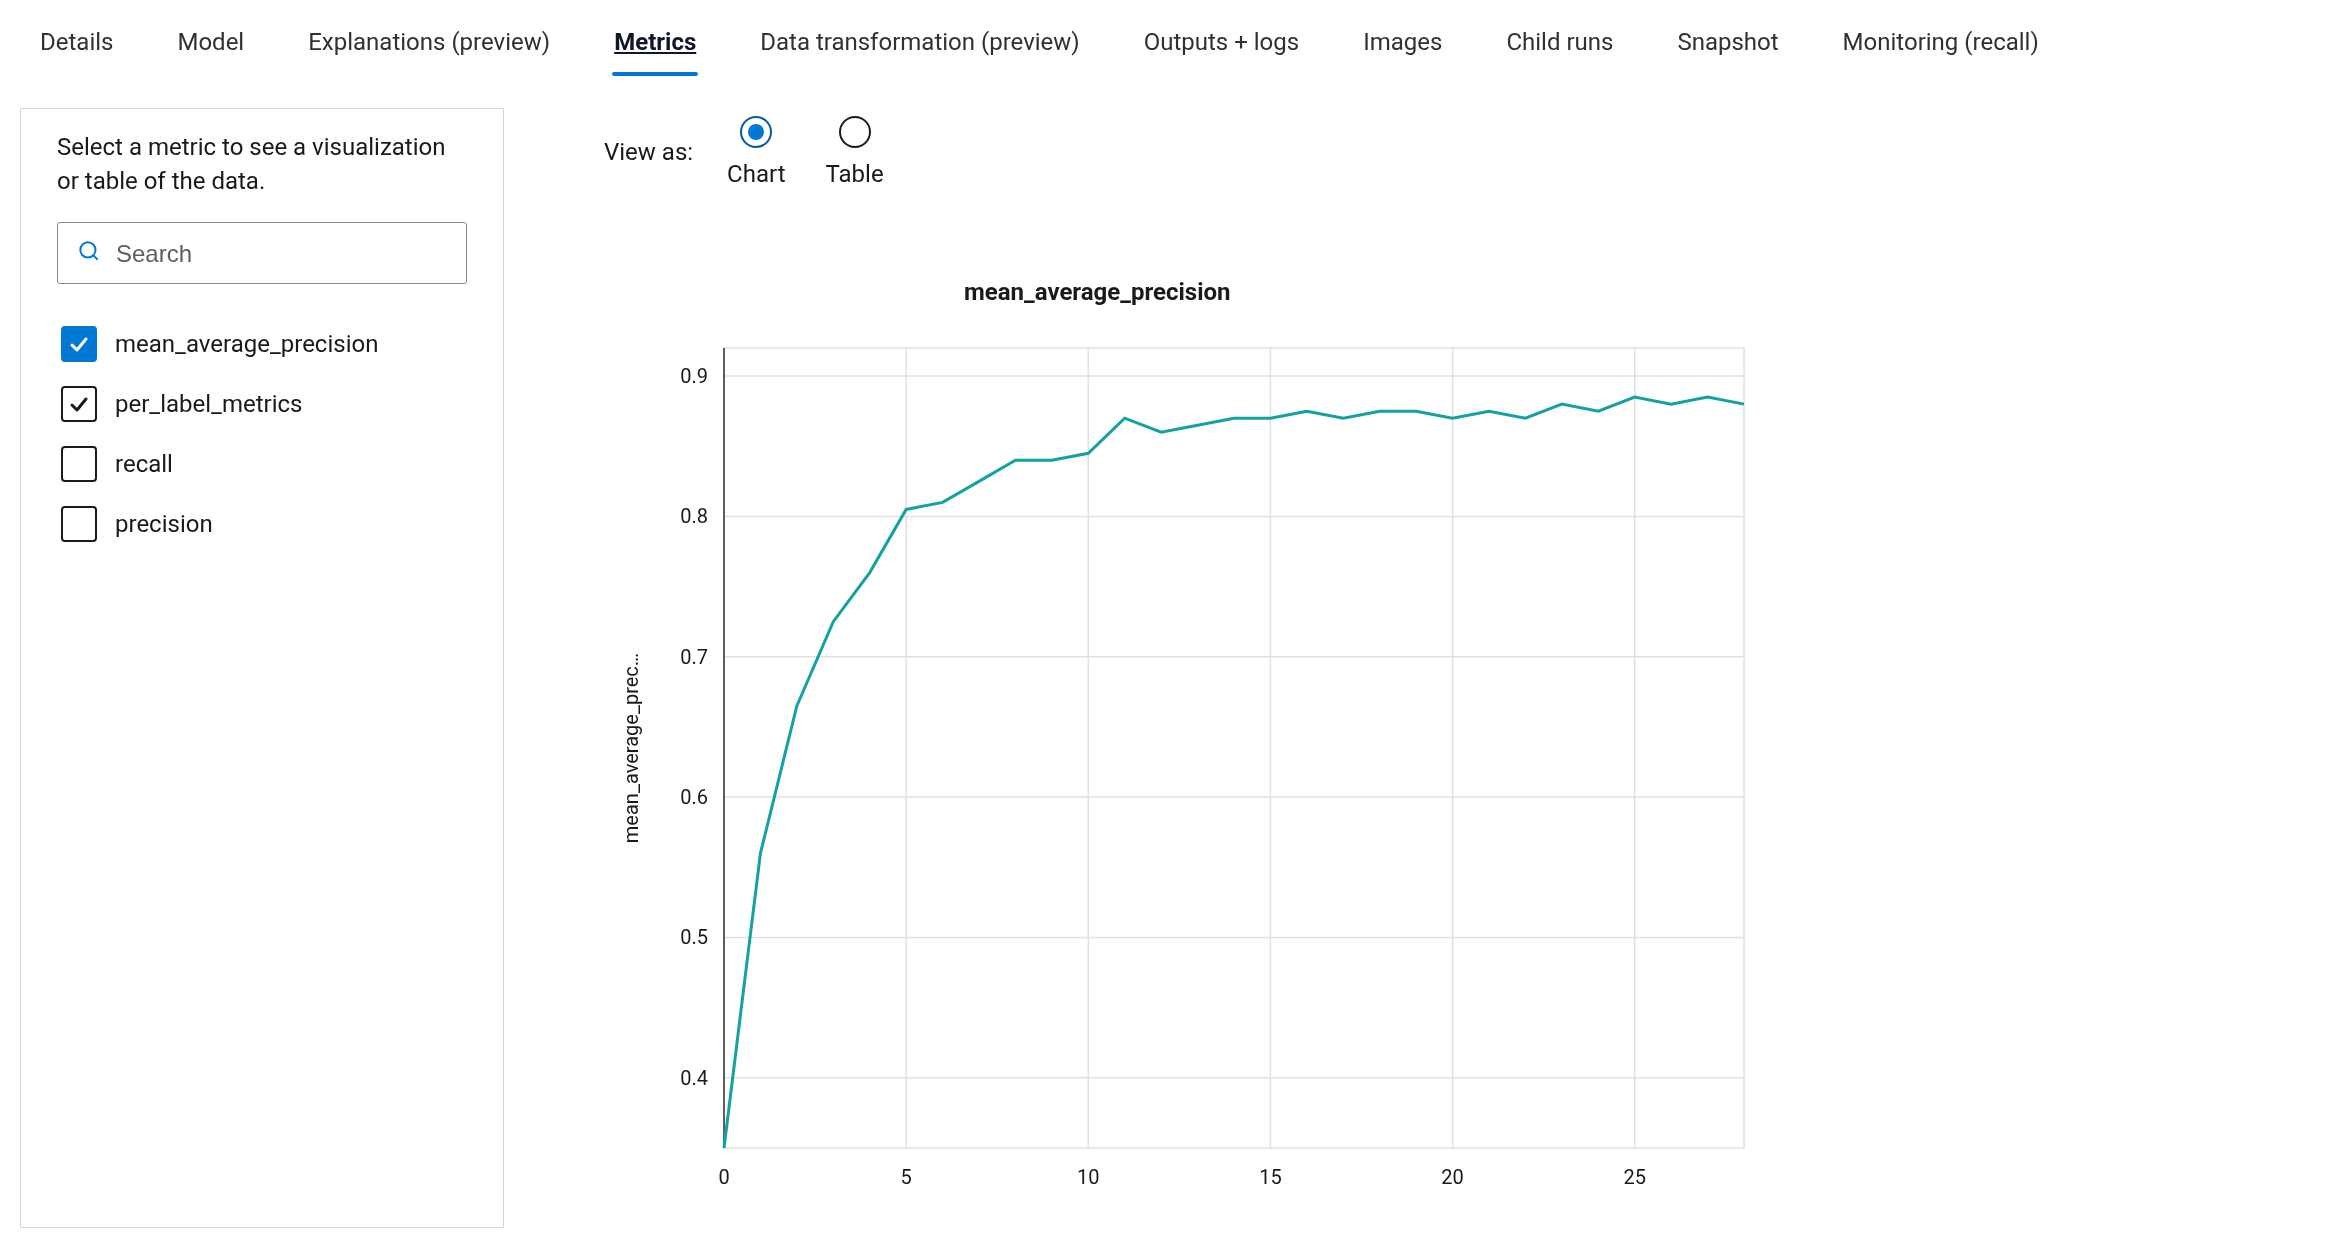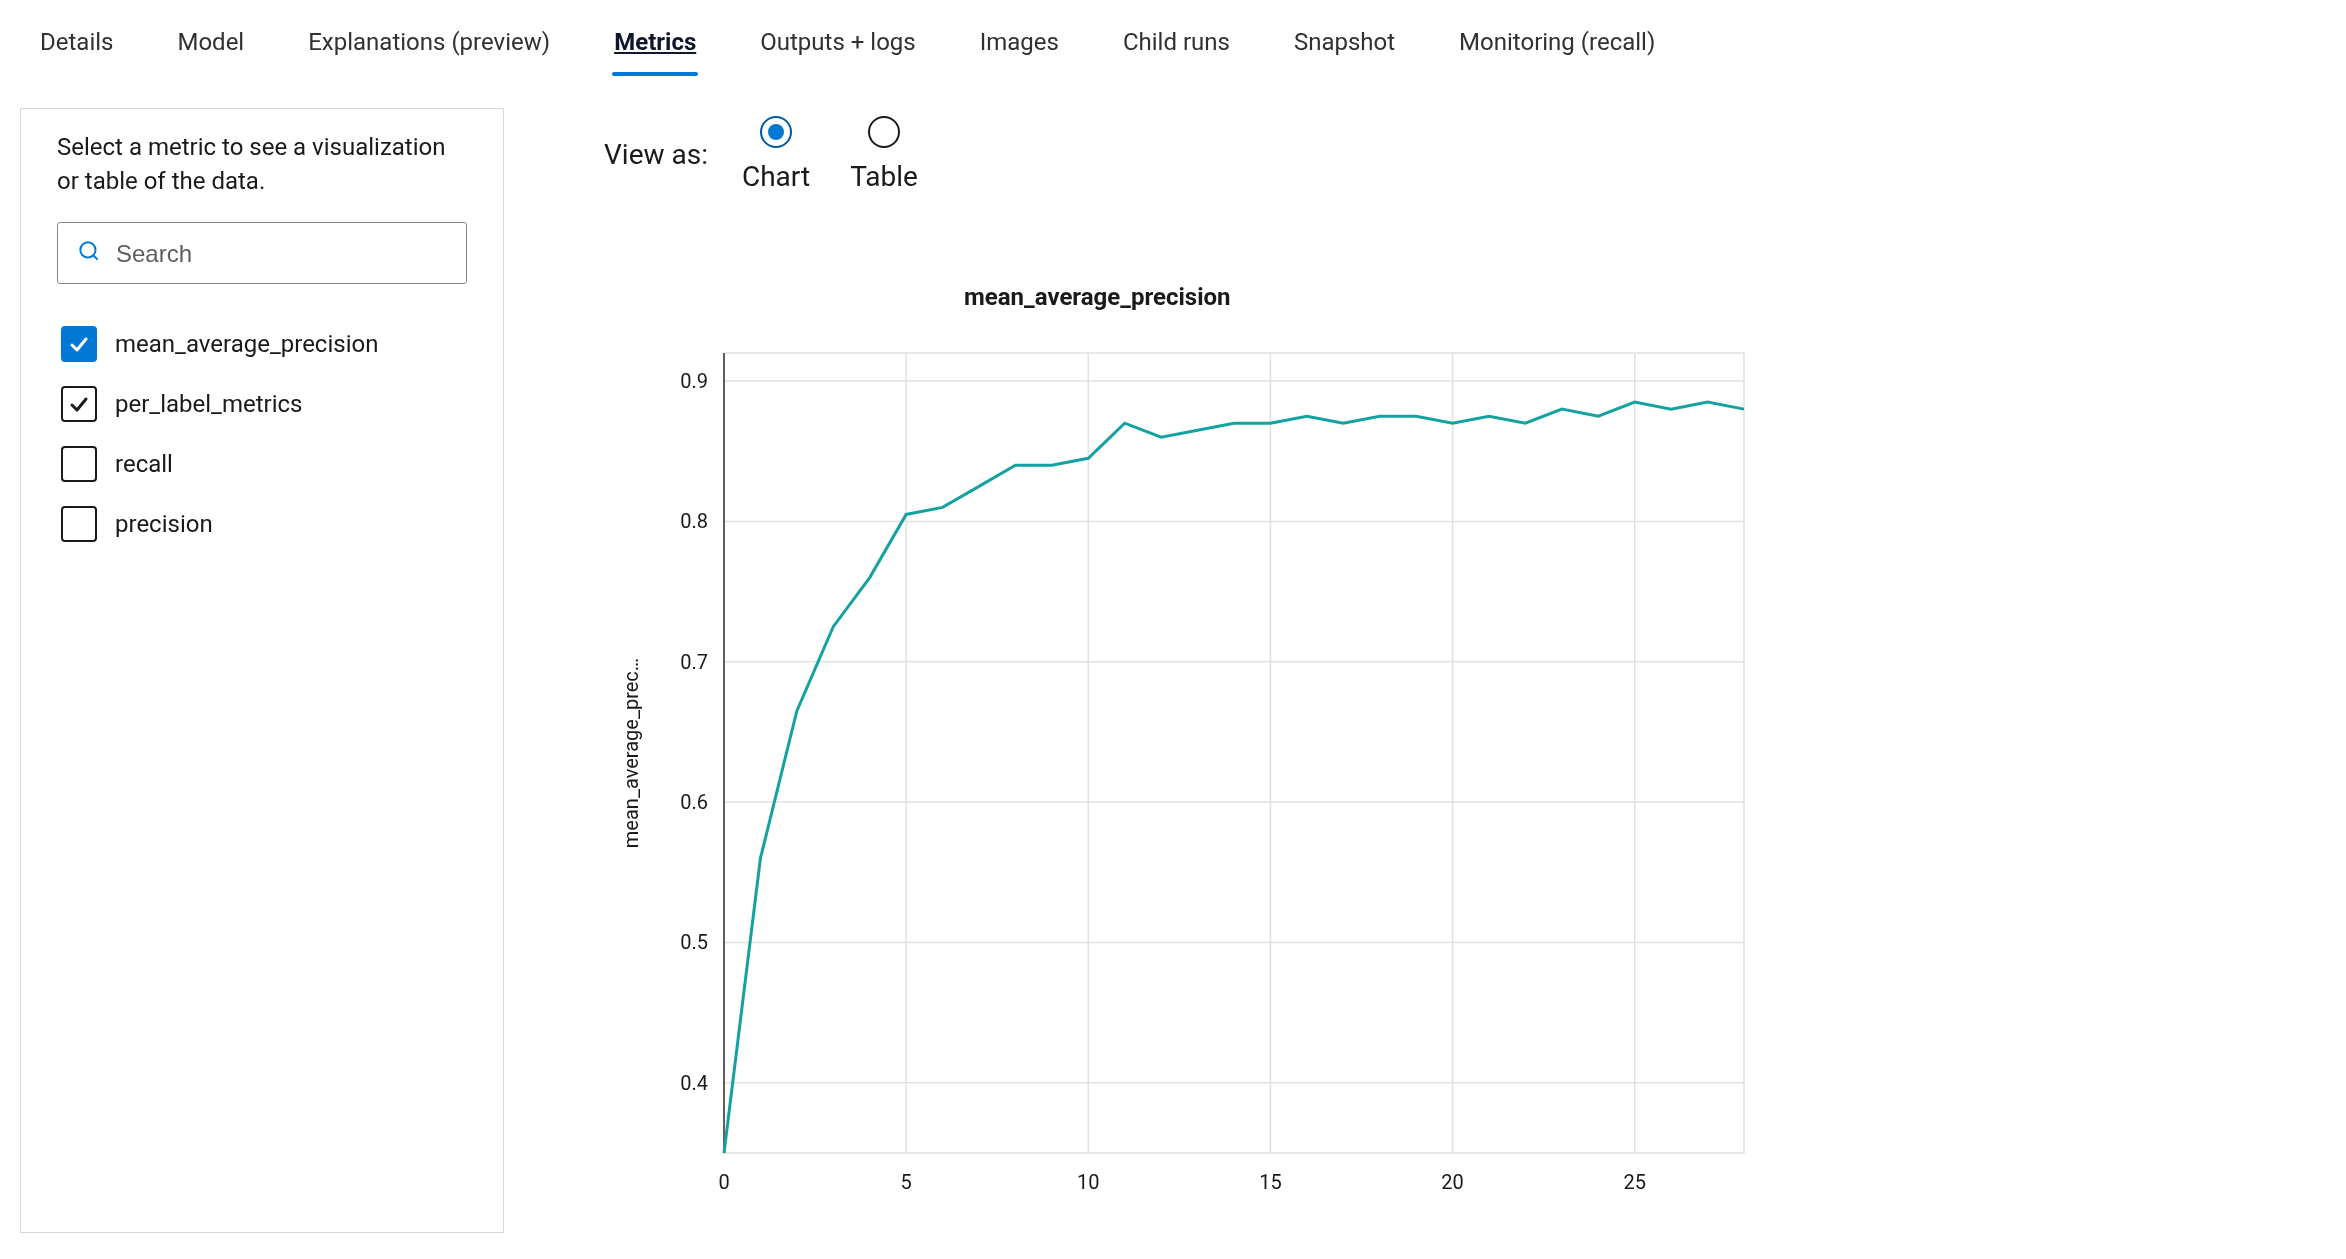--- a/index.html
+++ b/index.html
@@ -70,21 +70,21 @@
     width:36px;height:36px;border:2px solid var(--text);
     border-radius:4px; display:flex;align-items:center;justify-content:center;
     flex-shrink:0; cursor:pointer;
   }
   .cbox.primary{background:var(--accent);border-color:var(--accent);}
   .cbox svg{width:24px;height:24px;}
 
   
   .panel{flex:1;}
   .viewas{
-    display:flex; align-items:center; gap:34px; font-size:28px;
+    display:flex; align-items:center; gap:34px; font-size:24px;
     padding: 8px 0 22px 50px;
   }
   .radio-row{display:flex;align-items:center;gap:40px;}
   .radio{display:flex;align-items:center;gap:12px;cursor:pointer;flex-direction:column;}
   .radio .dot{
     width:32px;height:32px;border-radius:50%;
     display:inline-block;position:relative;
   }
   .radio.selected .dot{border:2px solid var(--accent-deep);}
   .radio.selected .dot::after{
@@ -104,20 +104,21 @@
   .chart .ylabel{font-size:20px;fill:#1b1a19;font-family:var(--font);}
 </style>
 </head>
 <body>
 
 <div class="tabs" id="tab-bar">
     <div class="tab">Details</div>
     <div class="tab">Model</div>
     <div class="tab">Explanations (preview)</div>
     <div class="tab selected">Metrics</div>
+    <div class="tab">Data transformation (preview)</div>
     <div class="tab">Outputs + logs</div>
     <div class="tab">Images</div>
     <div class="tab">Child runs</div>
     <div class="tab">Snapshot</div>
     <div class="tab">Monitoring (recall)</div>
   </div>
 
 <div class="main">
 
   <aside class="sidebar">

